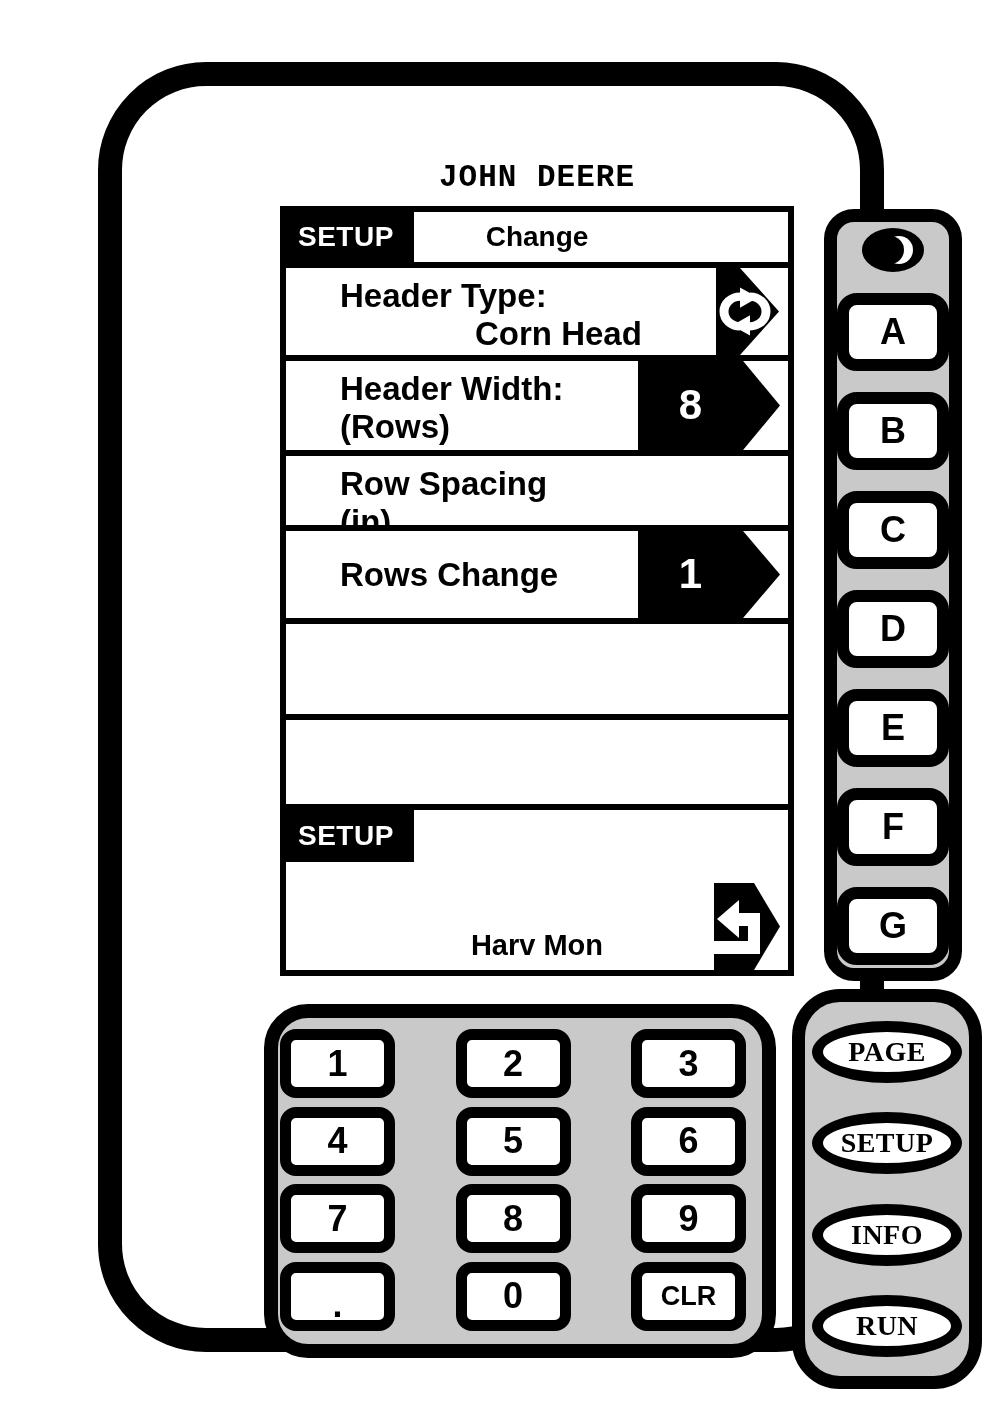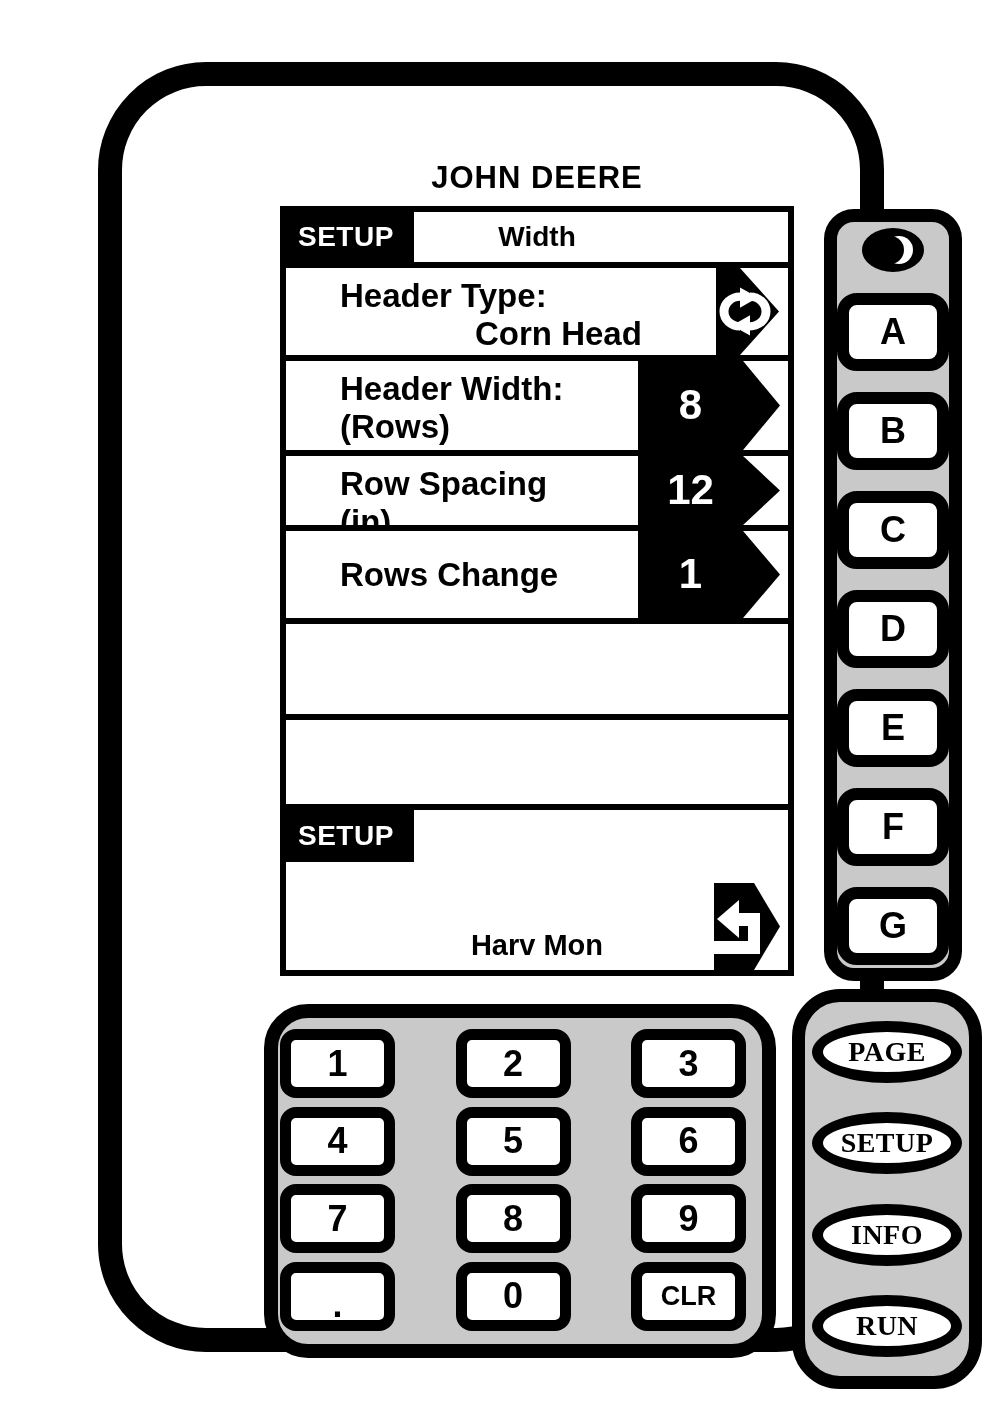--- a/index.html
+++ b/index.html
@@ -5,21 +5,21 @@
   * { margin:0; padding:0; box-sizing:border-box; }
   html,body { background:#fff; }
   body { font-family:"Liberation Sans", sans-serif; font-weight:bold; color:#000; }
   .page { position:relative; width:992px; height:1408px; background:#fff; overflow:hidden; }
 
   
   .device { position:absolute; left:98px; top:62px; width:786px; height:1290px;
             border:24px solid #000; border-radius:108px; background:#fff; }
 
   .brand { position:absolute; left:158px; top:74px; width:514px; text-align:center;
-           font-size:31px; letter-spacing:1px; white-space:nowrap; }
+           font-size:31px; letter-spacing:1px; white-space:nowrap;font-family:Liberation Mono, monospace; }
 
   
   .display { position:absolute; left:158px; top:120px; width:514px; height:770px;
              border:6px solid #000; background:#fff; display:flex; flex-direction:column; }
   .drow { position:relative; border-bottom:6px solid #000; background:#fff; }
   .drow:last-child { border-bottom:none; flex:1; }
   .r1{height:56px;} .r2{height:93px;} .r3{height:95px;} .r4{height:75px;}
   .r5{height:93px;} .r6{height:96px;} .r7{height:90px;}
 
   .tag { position:absolute; left:0; top:0; height:100%; width:128px; background:#000; color:#fff;
@@ -74,21 +74,21 @@
 <body>
 
 <div class="page">
   <div class="device">
 
     <div class="brand">JOHN DEERE</div>
 
     <div class="display">
 
       <div class="drow r1">
-        <div class="rowtitle">Width</div>
+        <div class="rowtitle">Change</div>
         <div class="tag">SETUP</div>
       </div>
 
       <div class="drow r2">
         <div class="label">
           <span>Header Type:</span>
           <span class="indent">Corn Head</span>
         </div>
         <div class="pent-icon">
           <svg viewBox="0 0 63 94" preserveAspectRatio="none">
@@ -108,23 +108,20 @@
         </div>
         <div class="pent-val">
           <span>8</span>
         </div>
       </div>
 
       <div class="drow r4">
         <div class="label">
           <span>Row Spacing</span>
           <span style="display:block">(in)</span>
-        </div>
-        <div class="pent-val">
-          <span>12</span>
         </div>
       </div>
 
       <div class="drow r5">
         <div class="label" style="padding-top:0; position:absolute; left:0; top:50%; transform:translateY(-50%);">
           <span>Rows Change</span>
         </div>
         <div class="pent-val">
           <span>1</span>
         </div>

